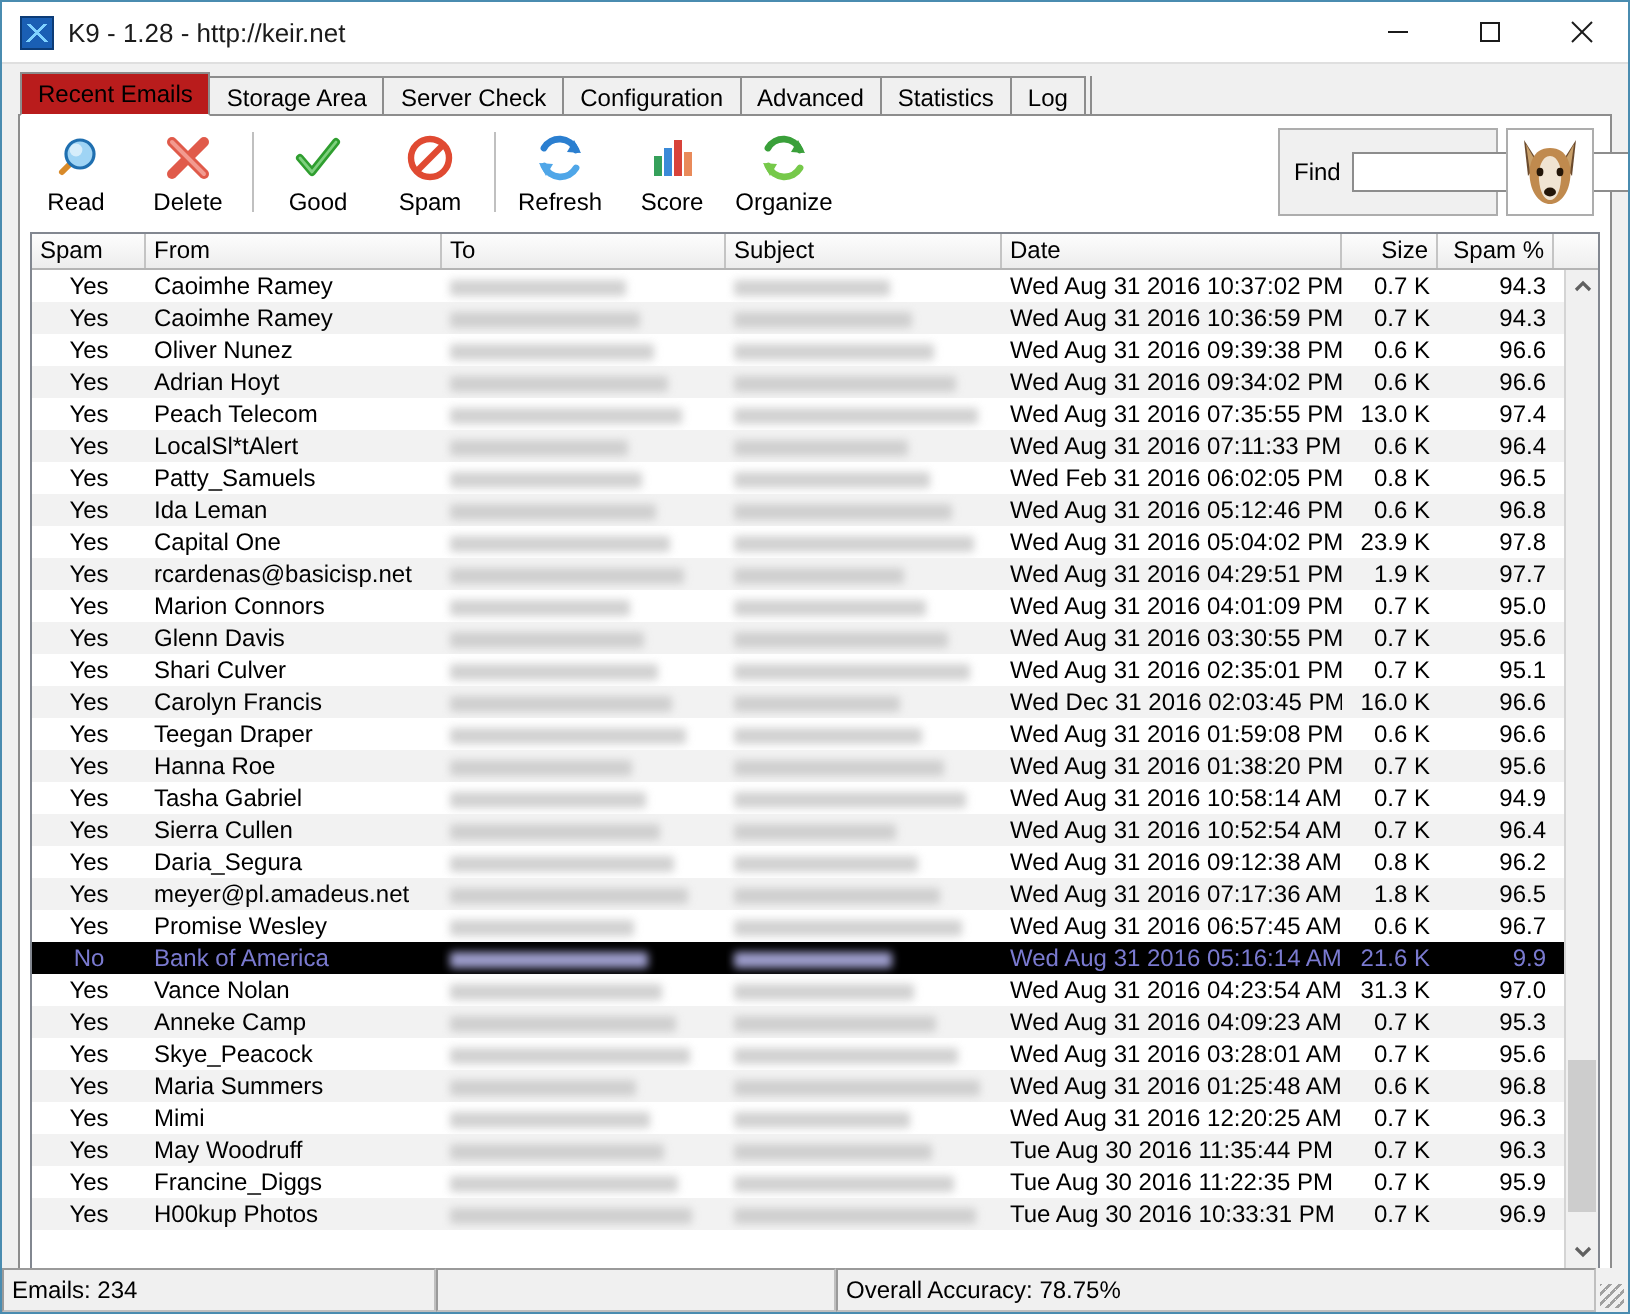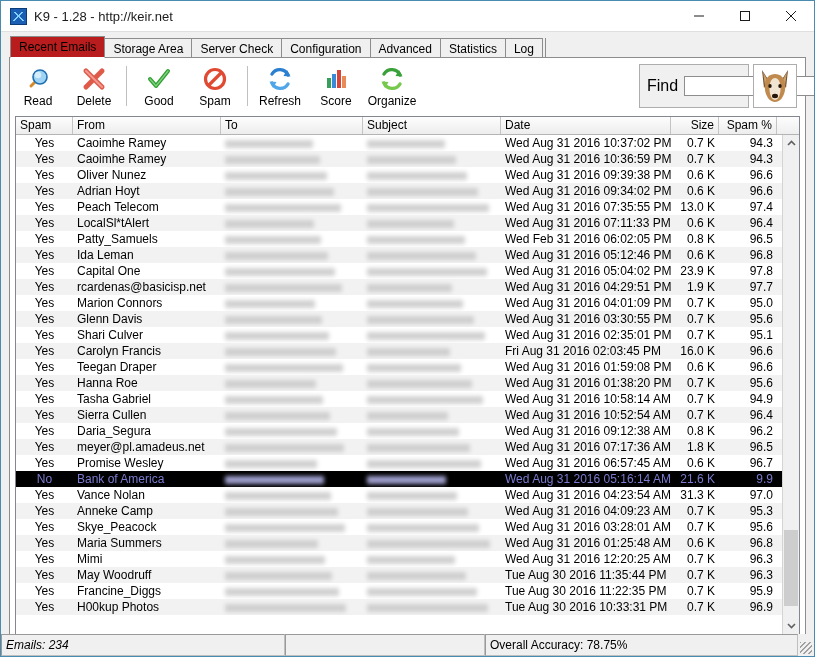--- a/index.html
+++ b/index.html
@@ -180,21 +180,21 @@
     top: 6px;
     width: 110px;
     height: 44px;
     border: 1px solid #adadad;
     background: #f0f0f0;
     display: flex;
     align-items: center;
     padding: 0 7px;
     box-sizing: border-box;
   }
-  .find-label { font-size: 16px; margin-right: 6px; }
+  .find-label { font-size: 12px; margin-right: 6px; }
   .find-input {
     flex: 1;
     height: 20px;
     border: 1px solid #8d8d8d;
     background: #ffffff;
     font-family: "Liberation Sans", sans-serif;
     font-size: 12px;
     padding: 0 3px;
     box-sizing: border-box;
     outline: none;
@@ -331,21 +331,21 @@
     border-top-color: #9a9a9a;
     border-left-color: #9a9a9a;
     background: #f0f0f0;
     font-size: 12px;
     line-height: 20px;
     padding: 0 4px;
     box-sizing: border-box;
     white-space: nowrap;
     overflow: hidden;
   }
-  .sb-p1 { width: 284px; font-style: italic; }
+  .sb-p1 { width: 217px; }
   .sb-p2 { width: 200px; }
   .sb-p3 { flex: 1; }
   .grip {
     width: 16px;
     align-self: flex-end;
     height: 16px;
     position: relative;
   }
   .grip::after {
     content: "";
@@ -631,21 +631,21 @@
               <div class="cell c-subject"><span class="redact" style="width: 118px;"></span></div>
               <div class="cell c-date">Wed Aug 31 2016  02:35:01 PM</div>
               <div class="cell c-size num">0.7 K</div>
               <div class="cell c-pct num">95.1</div>
             </div>
             <div class="row alt">
               <div class="cell c-spam center">Yes</div>
               <div class="cell c-from">Carolyn Francis</div>
               <div class="cell c-to"><span class="redact" style="width: 111px;"></span></div>
               <div class="cell c-subject"><span class="redact" style="width: 83px;"></span></div>
-              <div class="cell c-date">Fri Aug 31 2016  02:03:45 PM</div>
+              <div class="cell c-date">Wed Dec 31 2016  02:03:45 PM</div>
               <div class="cell c-size num">16.0 K</div>
               <div class="cell c-pct num">96.6</div>
             </div>
             <div class="row">
               <div class="cell c-spam center">Yes</div>
               <div class="cell c-from">Teegan Draper</div>
               <div class="cell c-to"><span class="redact" style="width: 118px;"></span></div>
               <div class="cell c-subject"><span class="redact" style="width: 94px;"></span></div>
               <div class="cell c-date">Wed Aug 31 2016  01:59:08 PM</div>
               <div class="cell c-size num">0.6 K</div>

